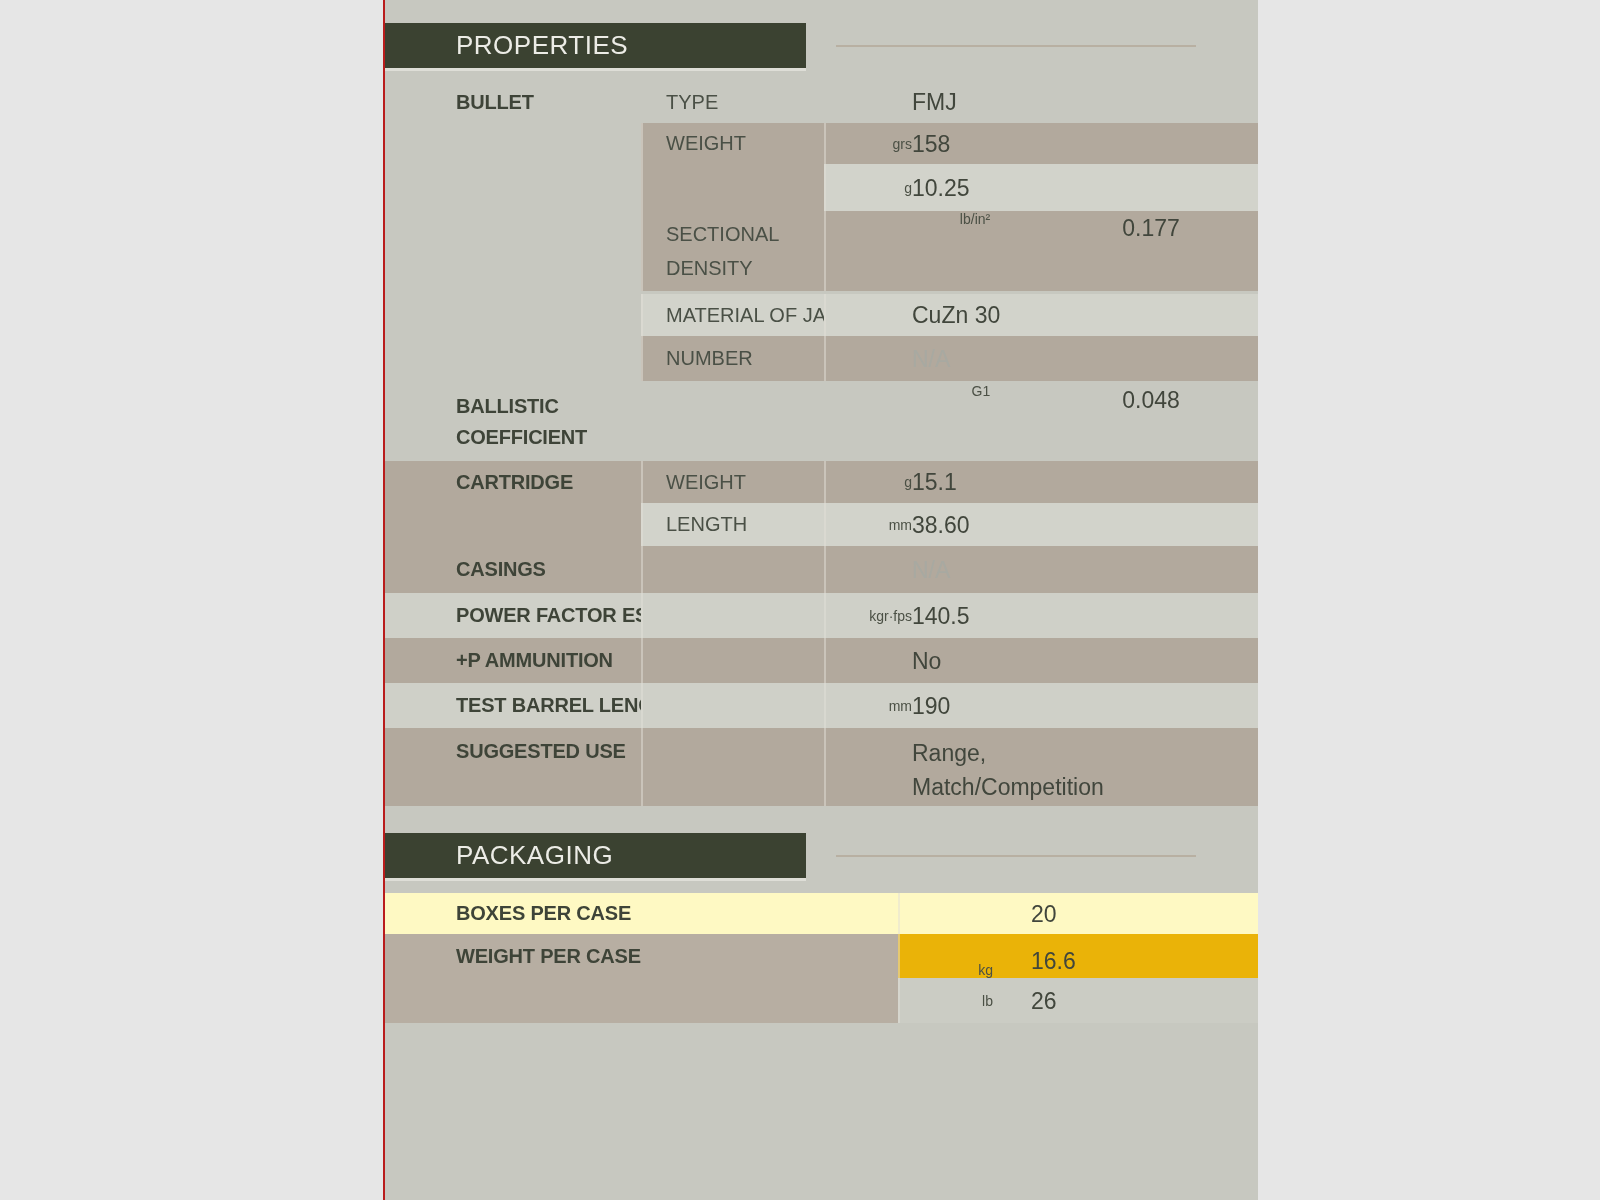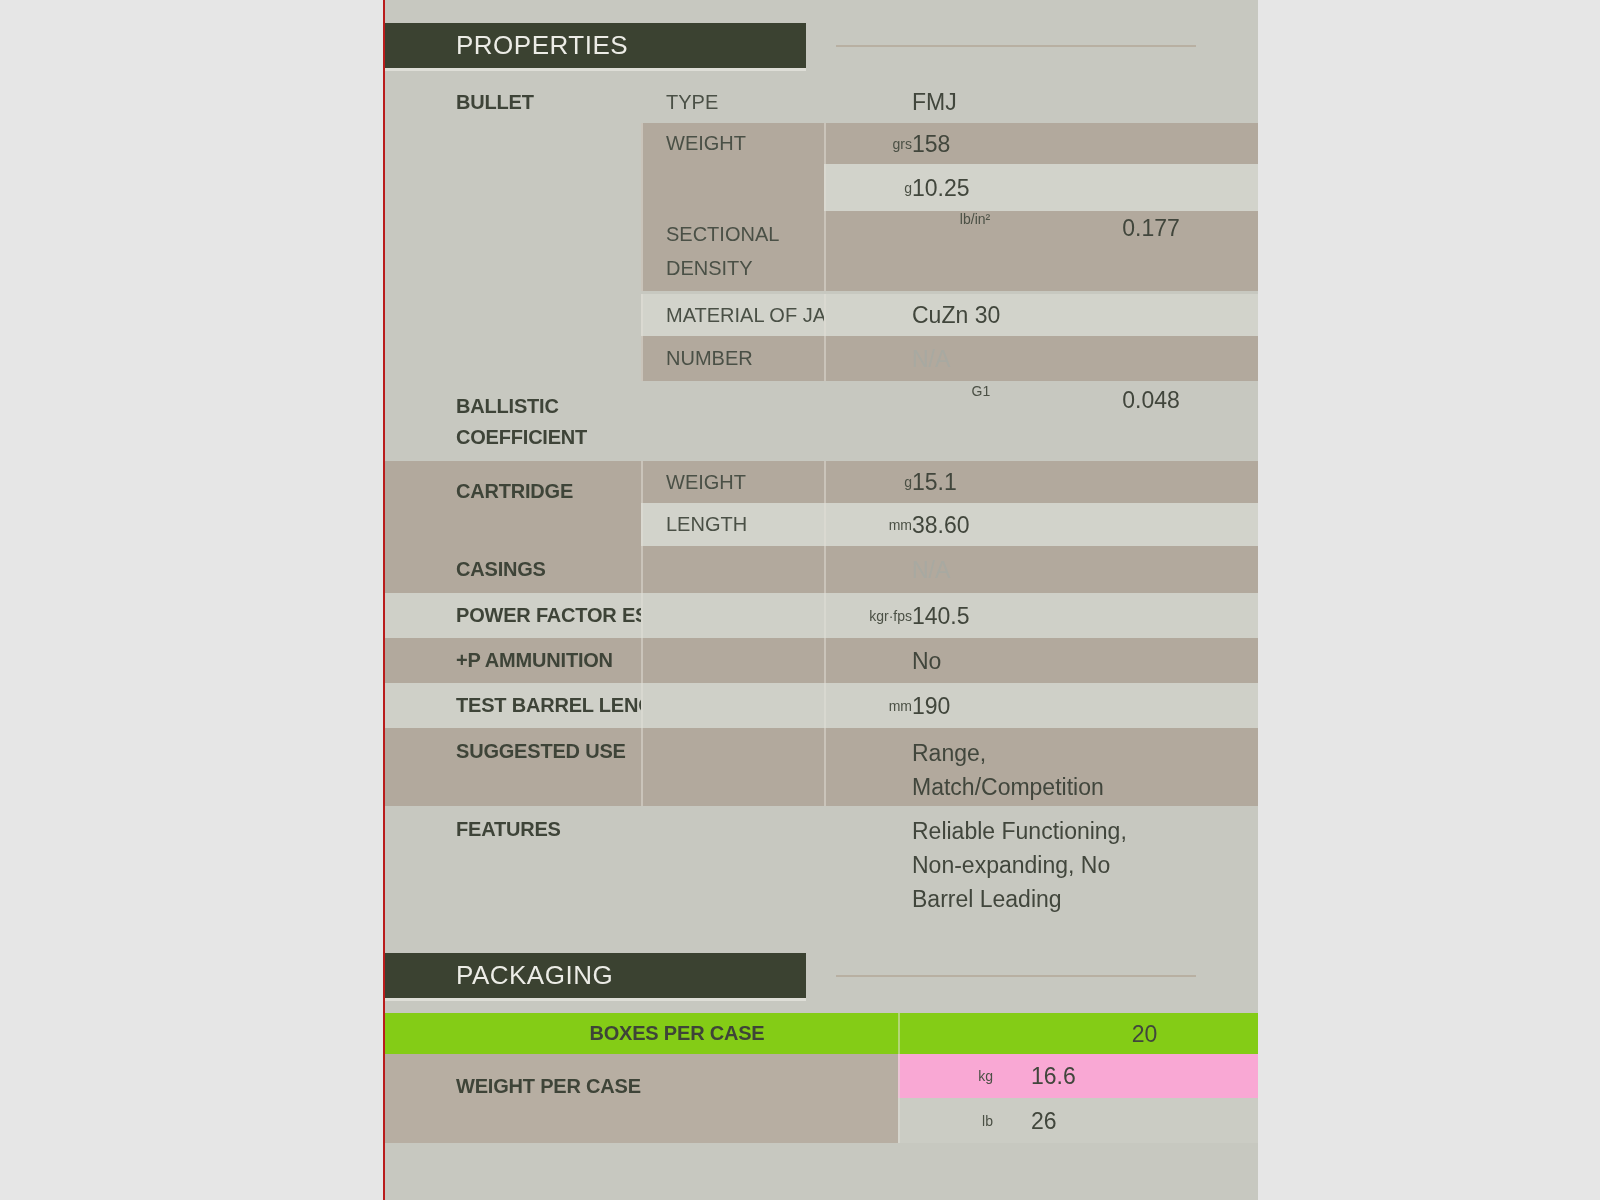--- a/index.html
+++ b/index.html
@@ -39,21 +39,21 @@
   .col-group{
     width:256px;flex:0 0 auto;box-sizing:border-box;
     padding-left:71px;
     display:flex;align-items:center;
     font-weight:bold;font-size:20px;color:#3e4438;
     letter-spacing:-0.2px;
     white-space:nowrap;overflow:visible;
   }
   .col-group.wrap{white-space:normal;line-height:31px;}
   .col-group.topAlign{align-items:flex-start;padding-top:12px;}
-  .col-group .spanbox{display:flex;align-items:flex-end;}
+  .col-group .spanbox{display:flex;align-items:center;}
   .labels-col{width:183px;flex:0 0 auto;display:flex;flex-direction:column;}
   .label-cell{
     box-sizing:border-box;padding-left:25px;
     display:flex;align-items:center;
     font-size:20px;color:#4a5046;
     white-space:nowrap;overflow:visible;
   }
   .label-cell.wrap{white-space:normal;line-height:34px;}
   .label-cell .spanbox{display:flex;align-items:center;}
   .vals-col{flex:1 1 auto;display:flex;flex-direction:column;}
@@ -71,25 +71,25 @@
   .vrow.stacked .unit{padding-top:0;}
   .vrow.stacked .val{margin-left:132px;}
   .vrow.topAlign{align-items:flex-start;padding-top:8px;}
   
   .pk .col-group{width:513px;}
   .pk .vrow .unit{width:95px;padding-right:14px;box-sizing:content-box;}
   .pk .vrow .val{margin-left:24px;}
   
   .bg-tan{background:#b2a99d;}
   .bg-tanL{background:#b7aea2;}
-  .bg-tan2{background:#f9a8d4;}
+  .bg-tan2{background:#eab308;align-items:flex-end;}
   .bg-light{background:#d2d3cb;}
   .bg-light2{background:#cbccc4;}
   .bg-lightrow{background:#cfd0c8;}
-  .bg-lightrow2{background:#84cc16;justify-content:center;}
+  .bg-lightrow2{background:#fef9c3;}
   .seam{box-shadow:inset 2px 0 0 rgba(226,224,216,0.5);}
 </style>
 </head>
 <body>
 
 <div class="page">
   <div class="sheet" id="sheet">
       <div class="hdr-row" style="margin-top: 23px;">
         <div class="band">PROPERTIES</div>
         <div class="hairline"></div>
@@ -295,38 +295,20 @@
           </div>
         </div>
         <div class="vals-col">
           <div class="vrow bg-tan topAlign seam" style="height: 78px;">
             <span class="unit"></span>
             <span class="val">Range,
 Match/Competition</span>
           </div>
         </div>
       </div>
-      <div class="rowgroup" style="height: 120px;">
-        <div class="col-group topAlign">
-          <span>FEATURES</span>
-        </div>
-        <div class="labels-col">
-          <div class="label-cell" style="height: 120px;">
-            <span></span>
-          </div>
-        </div>
-        <div class="vals-col">
-          <div class="vrow topAlign" style="height: 120px;">
-            <span class="unit"></span>
-            <span class="val">Reliable Functioning,
-Non-expanding, No
-Barrel Leading</span>
-          </div>
-        </div>
-      </div>
       <div class="hdr-row" style="margin-top: 27px;">
         <div class="band">PACKAGING</div>
         <div class="hairline"></div>
       </div>
       <div class="rowgroup pk" style="height: 41px; margin-top: 15px;">
         <div class="col-group bg-lightrow2">
           <span>BOXES PER CASE</span>
         </div>
         <div class="vals-col">
           <div class="vrow bg-lightrow2 seam" style="height: 41px;">

